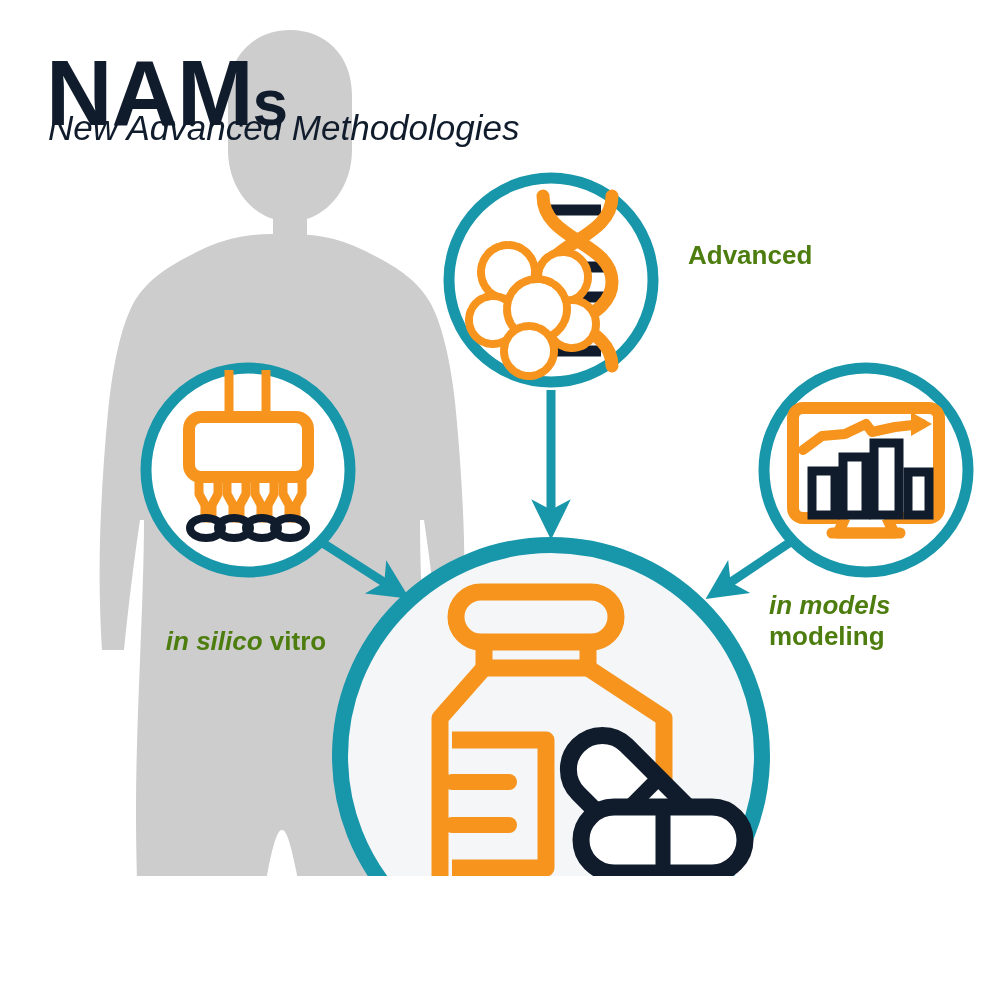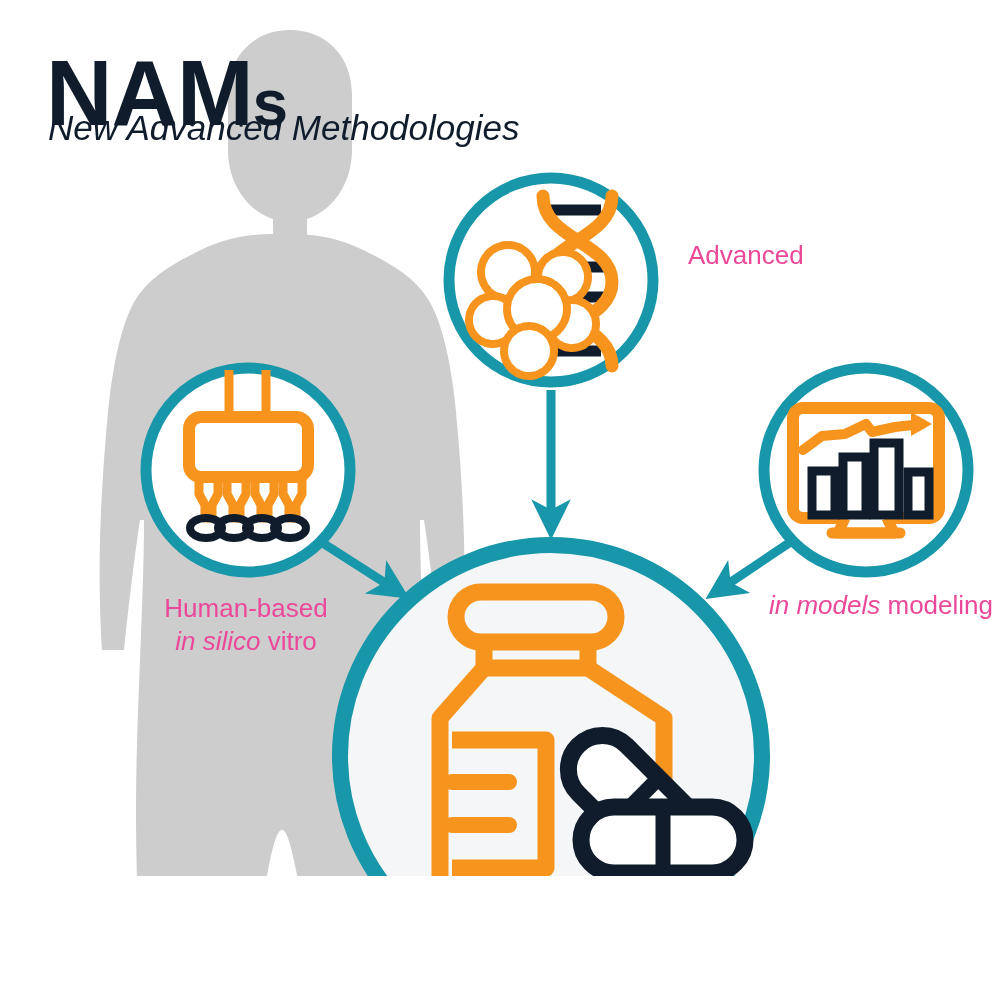--- a/index.html
+++ b/index.html
@@ -49,22 +49,22 @@
     position: absolute;
     left: 48px;
     top: 108px;
     font-size: 35px;
     font-style: italic;
     font-weight: normal;
   }
   .label {
     position: absolute;
     font-size: 26px;
-    font-weight: normal;
-    color: #ec4899;
+    font-weight: bold;
+    color: #4d7c0f;
   }
   .label em {
     font-style: italic;
   }
   #label-advanced {
     left: 688px;
     top: 239px;
     line-height: 1.28;
   }
   #label-human {
@@ -262,19 +262,19 @@
   <div id="title-block" class="txt">
     <span id="main-title"><span>NAM</span><span class="small-s">s</span></span>
   </div>
   <div id="subtitle" class="txt">New Advanced Methodologies</div>
 
   <div id="label-advanced" class="label">
     <span>Advanced</span><br>
   </div>
 
   <div id="label-human" class="label">
-    <span>Human-based</span><br><em>in silico</em><span> vitro</span>
+    <br><em>in silico</em><span> vitro</span>
   </div>
 
   <div id="label-silico" class="label"><em>in models</em><span> modeling</span>
   </div>
 
 </div>
 
 </body></html>

